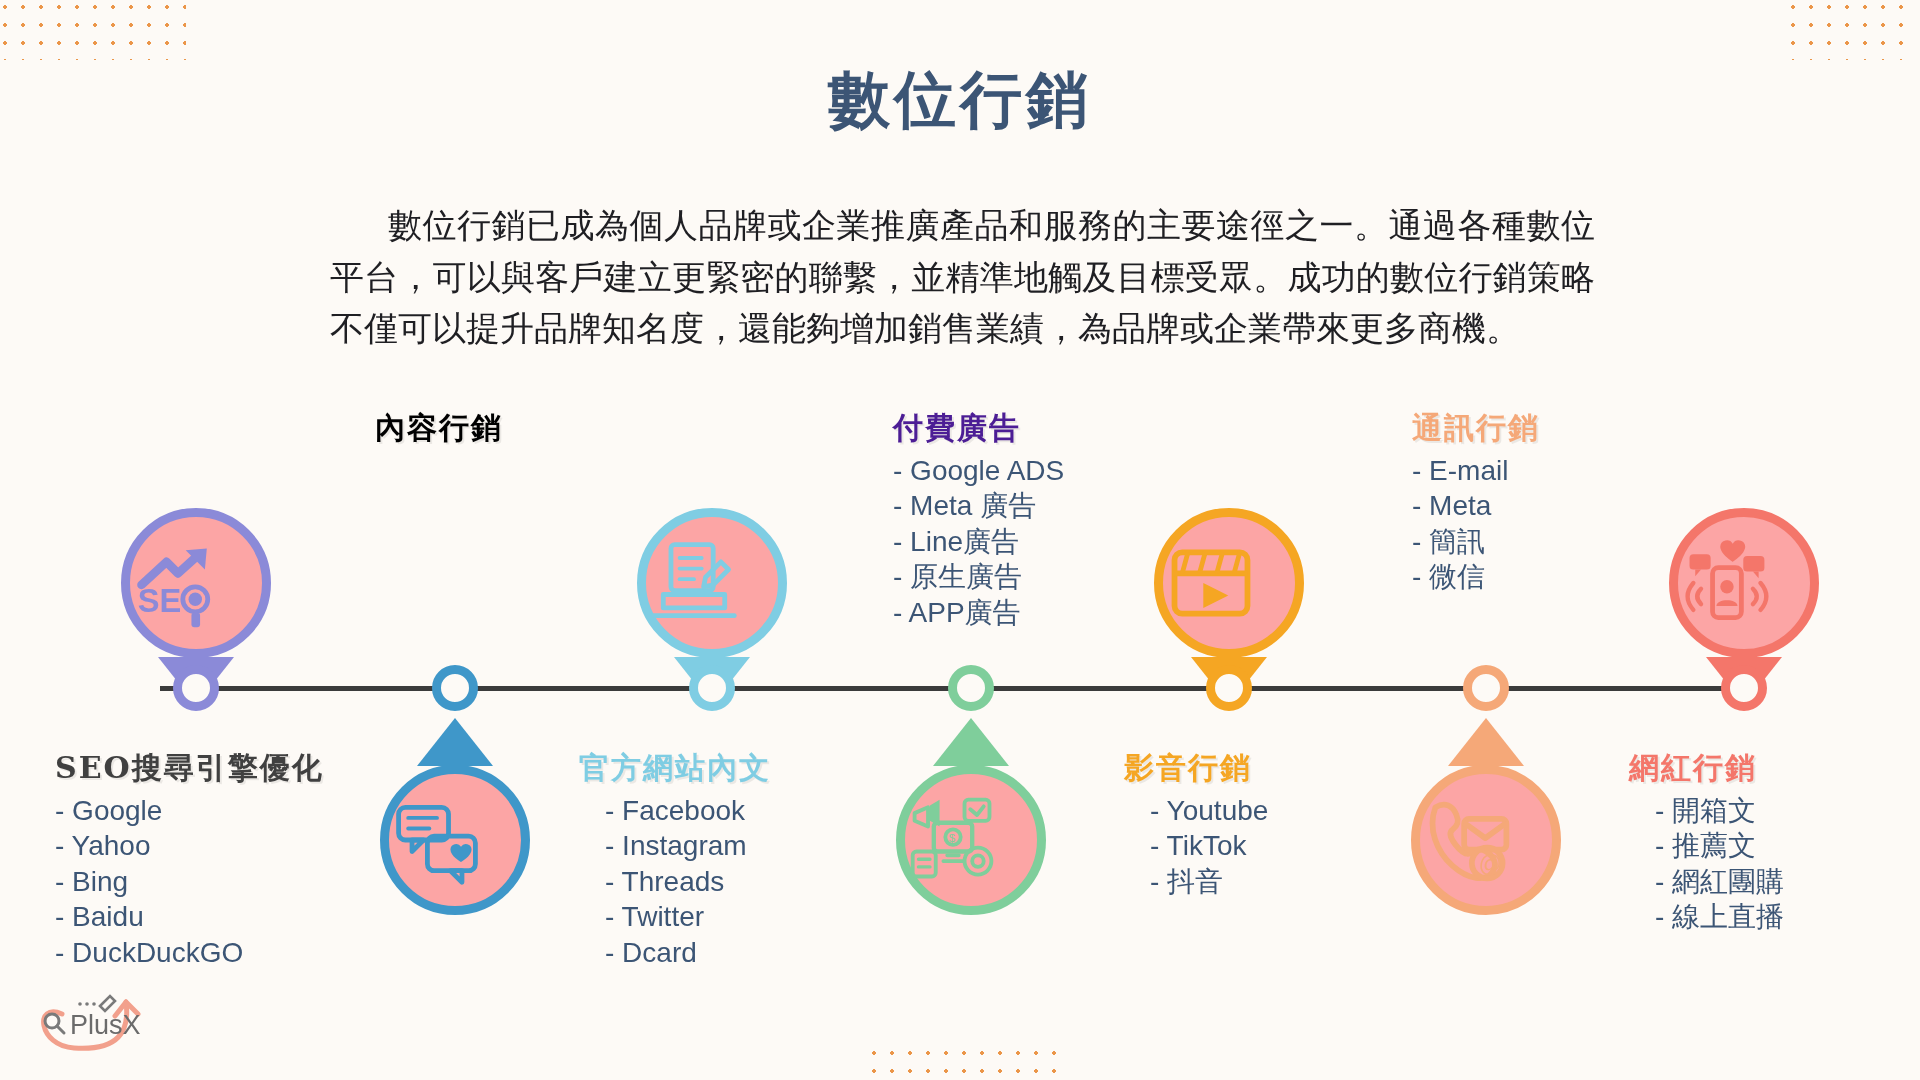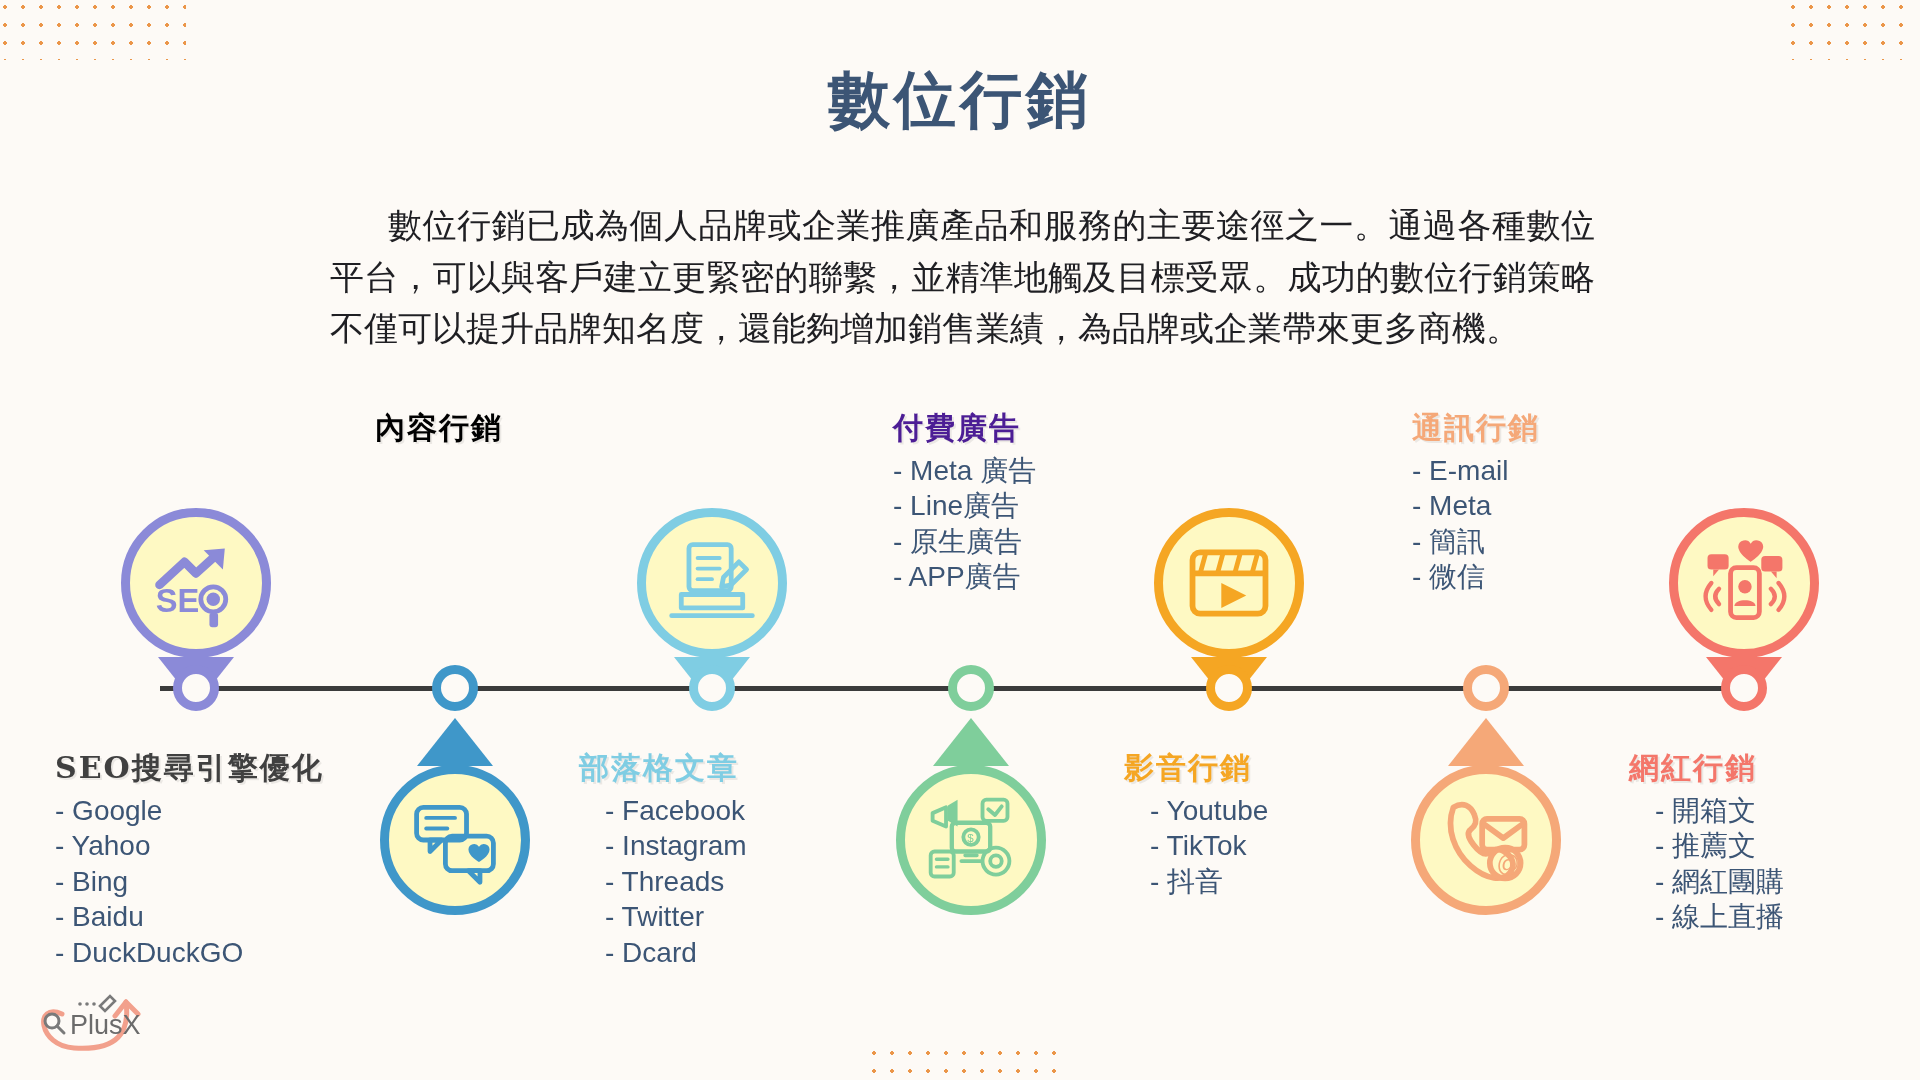--- a/index.html
+++ b/index.html
@@ -77,27 +77,27 @@
     transform: translateX(-50%);
     z-index: 4;
   }
 
   
   .pin {
     position: absolute;
     width: 150px;
     height: 150px;
     border-radius: 50%;
-    background: #fef9c3;
+    background: #fca5a5;
     border: 9px solid #888;
     transform: translateX(-50%);
     z-index: 3;
     display: flex;
     align-items: center;
-    justify-content: center;
+    justify-content: flex-start;
   }
   .pin .tail {
     position: absolute;
     left: 50%;
     width: 0;
     height: 0;
     border-left: 38px solid transparent;
     border-right: 38px solid transparent;
     transform: translateX(-50%);
   }
@@ -212,21 +212,21 @@
       <line x1="35" y1="46" x2="50" y2="46" stroke="#7fcde3" stroke-width="4" stroke-linecap="round"></line>
       <path d="M62 44 L78 28 L86 36 L70 52 L60 54 Z" fill="none" stroke="#7fcde3" stroke-width="5" stroke-linejoin="round"></path>
       <path d="M18 62 h64 v14 h-64 z" fill="none" stroke="#7fcde3" stroke-width="5" stroke-linejoin="round"></path>
       <path d="M8 84 h84" stroke="#7fcde3" stroke-width="5" stroke-linecap="round"></path>
     </svg>
       </span>
     <span class="tail" style="border-top-color:#7fcde3; border-bottom-color:#7fcde3;"></span>
   </div>
   <div class="node" style="left:712px; border-color:#7fcde3;"></div>
   <div class="block indent" style="left:605px; top:748px;">
-    <h3 style="color:#7fcde3;">部落格文章</h3>
+    <h3 style="color:#7fcde3;">官方網站內文</h3>
     <ul>
         <li>Facebook</li>
         <li>Instagram</li>
         <li>Threads</li>
         <li>Twitter</li>
         <li>Dcard</li>
       </ul>
   </div>
   <div class="pin down" style="left:971px; top:765px; border-color:#7fce9b;">
     <span>
@@ -244,20 +244,21 @@
       <circle cx="76" cy="72" r="14" fill="none" stroke="#7fce9b" stroke-width="4"></circle>
       <circle cx="76" cy="72" r="6" fill="none" stroke="#7fce9b" stroke-width="4"></circle>
     </svg>
       </span>
     <span class="tail" style="border-top-color:#7fce9b; border-bottom-color:#7fce9b;"></span>
   </div>
   <div class="node" style="left:971px; border-color:#7fce9b;"></div>
   <div class="block" style="left:893px; top:408px;">
     <h3 style="color:#4c1d95;">付費廣告</h3>
     <ul>
+        <li>Google  ADS</li>
         <li>Meta 廣告</li>
         <li>Line廣告</li>
         <li>原生廣告</li>
         <li>APP廣告</li>
       </ul>
   </div>
   <div class="pin up" style="left:1229px; top:508px; border-color:#f5a623;">
     <span>
     <svg viewBox="0 0 100 100">
       <rect x="12" y="18" width="76" height="64" rx="8" fill="none" stroke="#f5a623" stroke-width="6"></rect>

